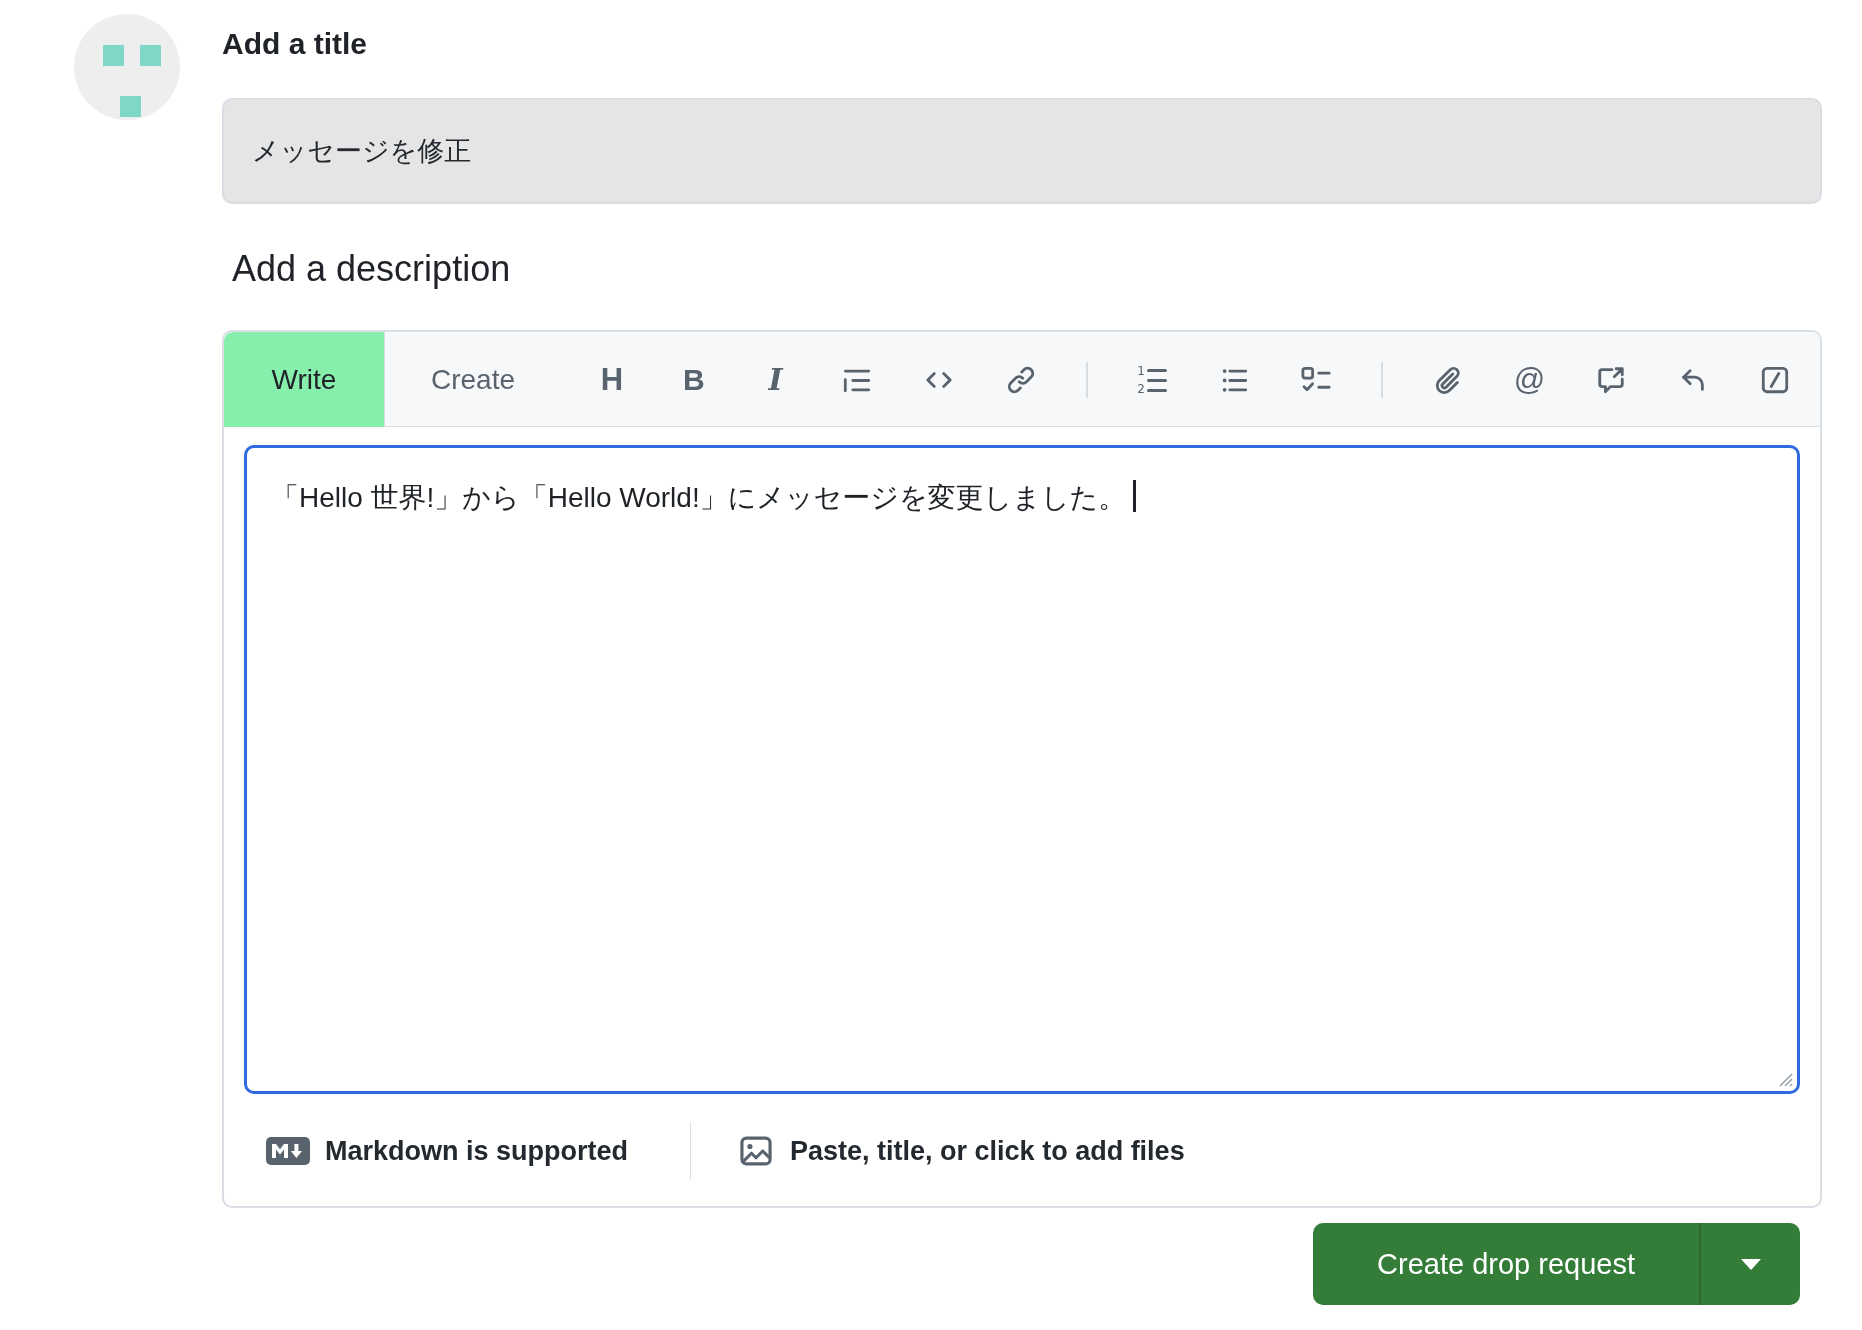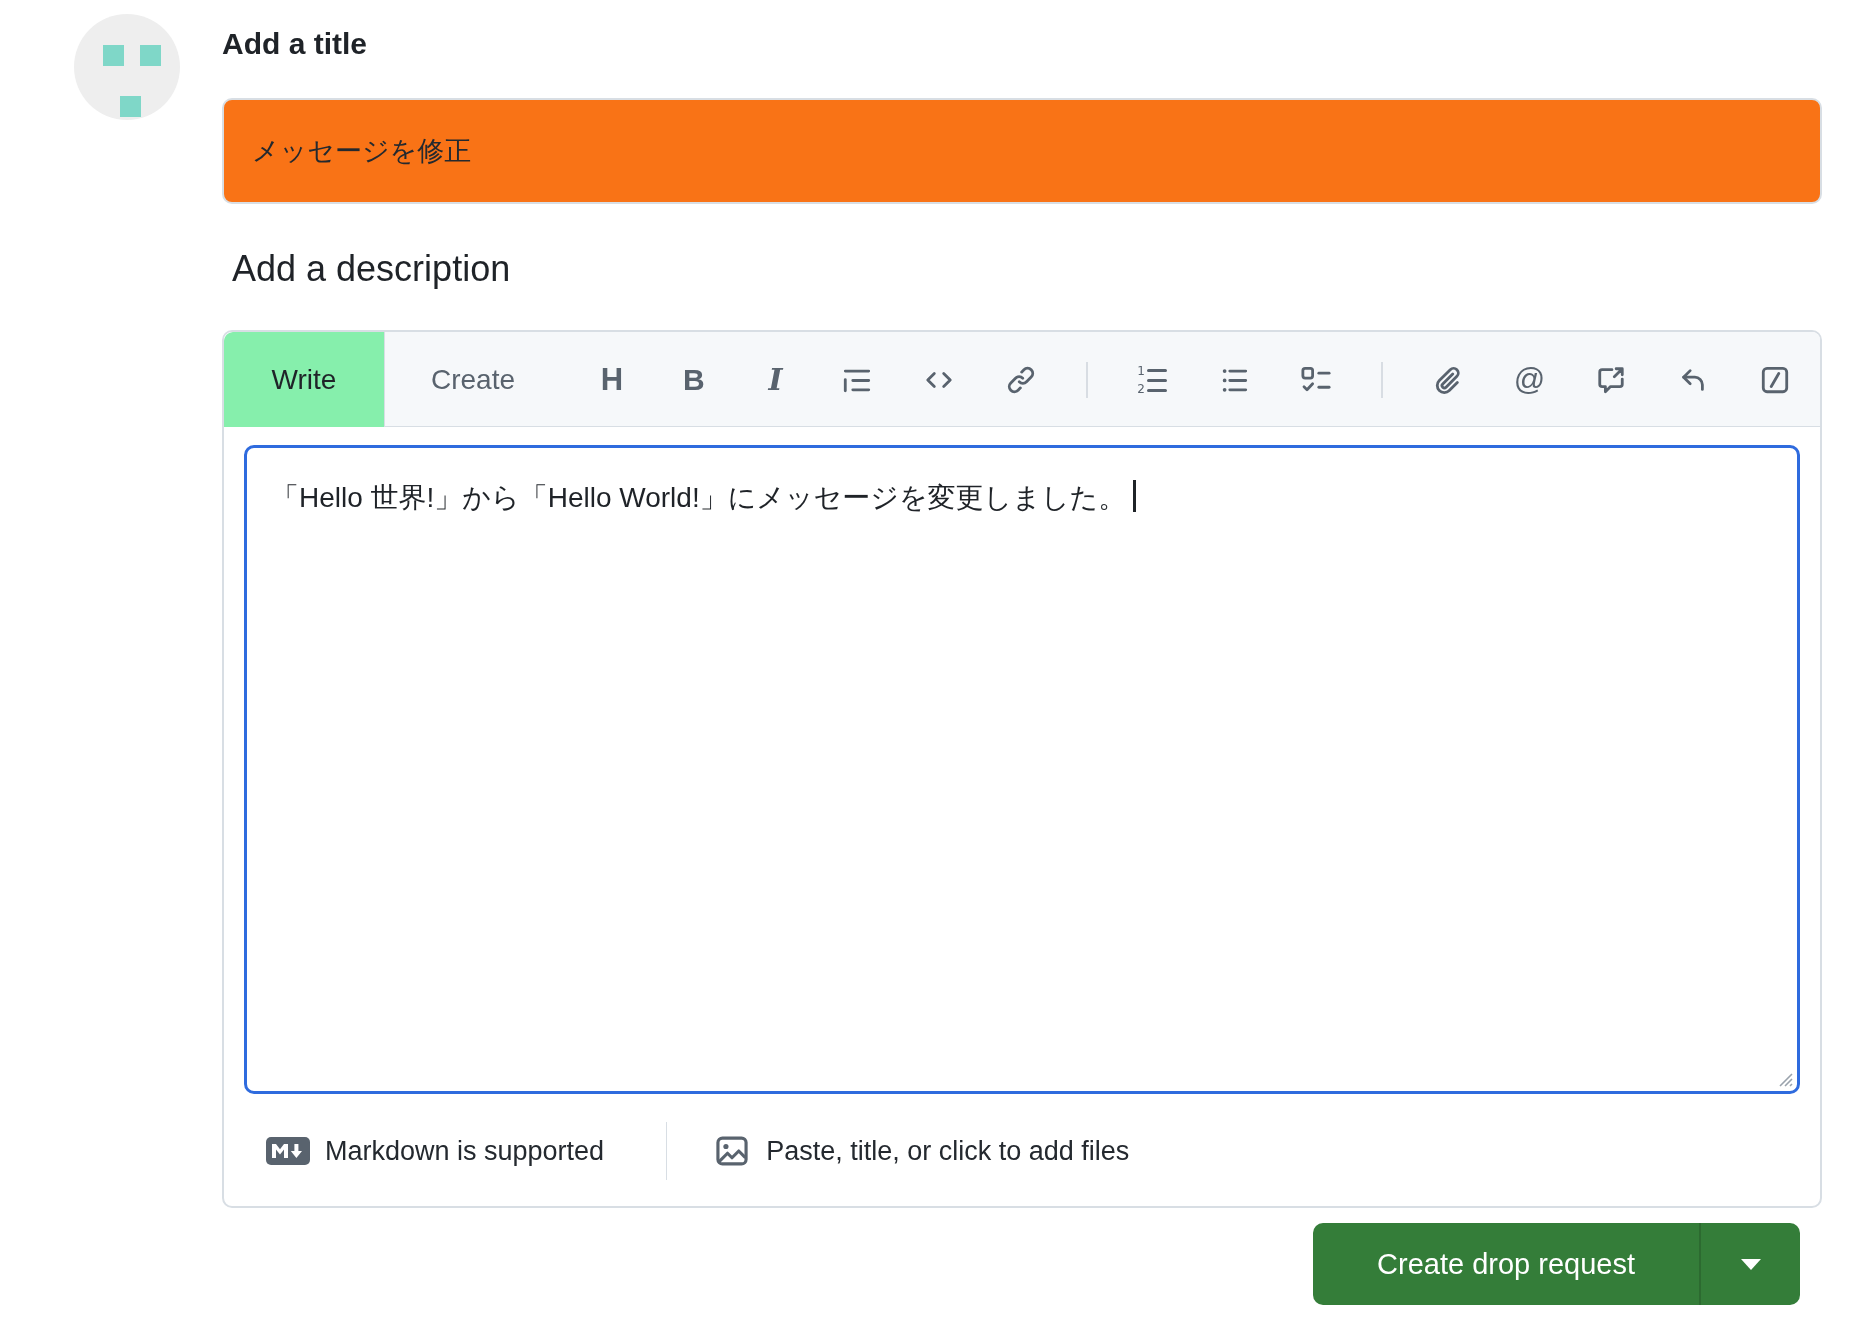--- a/index.html
+++ b/index.html
@@ -13,21 +13,21 @@
   .avatar .sq{position:absolute;width:21px;height:21px;background:#7fd7c8;}
   .sq1{left:29px;top:31px;} .sq2{left:66px;top:31px;} .sq3{left:46px;top:82px;}
 
   
   .h-title{position:absolute;left:222px;top:20px;font-size:30px;font-weight:700;color:#1f2328;margin-top:7px;}
   .h-desc{position:absolute;left:232px;top:248px;font-size:36px;font-weight:400;color:#1f2328;}
 
   
   .title-input{position:absolute;left:222px;top:98px;width:1600px;height:106px;box-sizing:border-box;
     border:2px solid #d8dee4;border-radius:10px;padding:0 8px 0 28px;font-size:27px;color:#24292f;
-    font-family:"Liberation Sans","DejaVu Sans",sans-serif;outline:none;background:#f97316;}
+    font-family:"Liberation Sans","DejaVu Sans",sans-serif;outline:none;background:#e5e5e5;}
 
   
   .card{position:absolute;left:222px;top:330px;width:1600px;height:878px;box-sizing:border-box;
     border:2px solid #d8dee4;border-radius:10px;background:#fff;overflow:hidden;}
   .card-header{position:relative;display:flex;align-items:stretch;height:95px;background:#f6f8fa;}
   .card-header::after{content:"";position:absolute;left:160px;right:0;bottom:0;height:1px;background:#d8dee4;}
   .tab{display:flex;align-items:center;justify-content:center;font-size:28px;cursor:pointer;}
   .tab-write{width:160px;background:#86efac;border-right:1px solid #d8dee4;border-top-left-radius:9px;
     color:#1f2328;position:relative;z-index:2;}
   .tab-preview{width:176px;color:#59636e;}
@@ -44,21 +44,21 @@
 
   
   .card-body{padding:18px 20px 0 20px;}
   .textarea{position:relative;height:649px;box-sizing:border-box;border:3px solid #2f6bde;
     border-radius:10px;background:#fff;padding:30px 24px;font-size:28px;line-height:1.45;
     color:#1f2328;cursor:text;overflow:hidden;}
   .caret{display:inline-block;width:3px;height:32px;background:#1f2328;vertical-align:-5px;margin-left:7px;}
   .grip{position:absolute;right:3px;bottom:3px;}
 
   
-  .card-footer{display:flex;align-items:center;height:114px;padding:0 42px;}
+  .card-footer{display:flex;align-items:center;height:114px;padding:0 42px;font-weight:bold;}
   .f-item{display:flex;align-items:center;cursor:pointer;}
   .f-label{font-size:27px;color:#24292f;margin-left:15px;}
   .f-div{width:1px;height:58px;background:#d8dee4;margin:0 46px 0 62px;}
   .md-badge{display:block;}
   .img-icon{color:#59636e;display:flex;}
 
   
   .actions{position:absolute;left:1313px;top:1223px;display:flex;height:82px;}
   .btn-main{width:386px;height:82px;background:#347d39;color:#ffffff;border:none;
     border-radius:10px 0 0 10px;font-size:29px;cursor:pointer;

